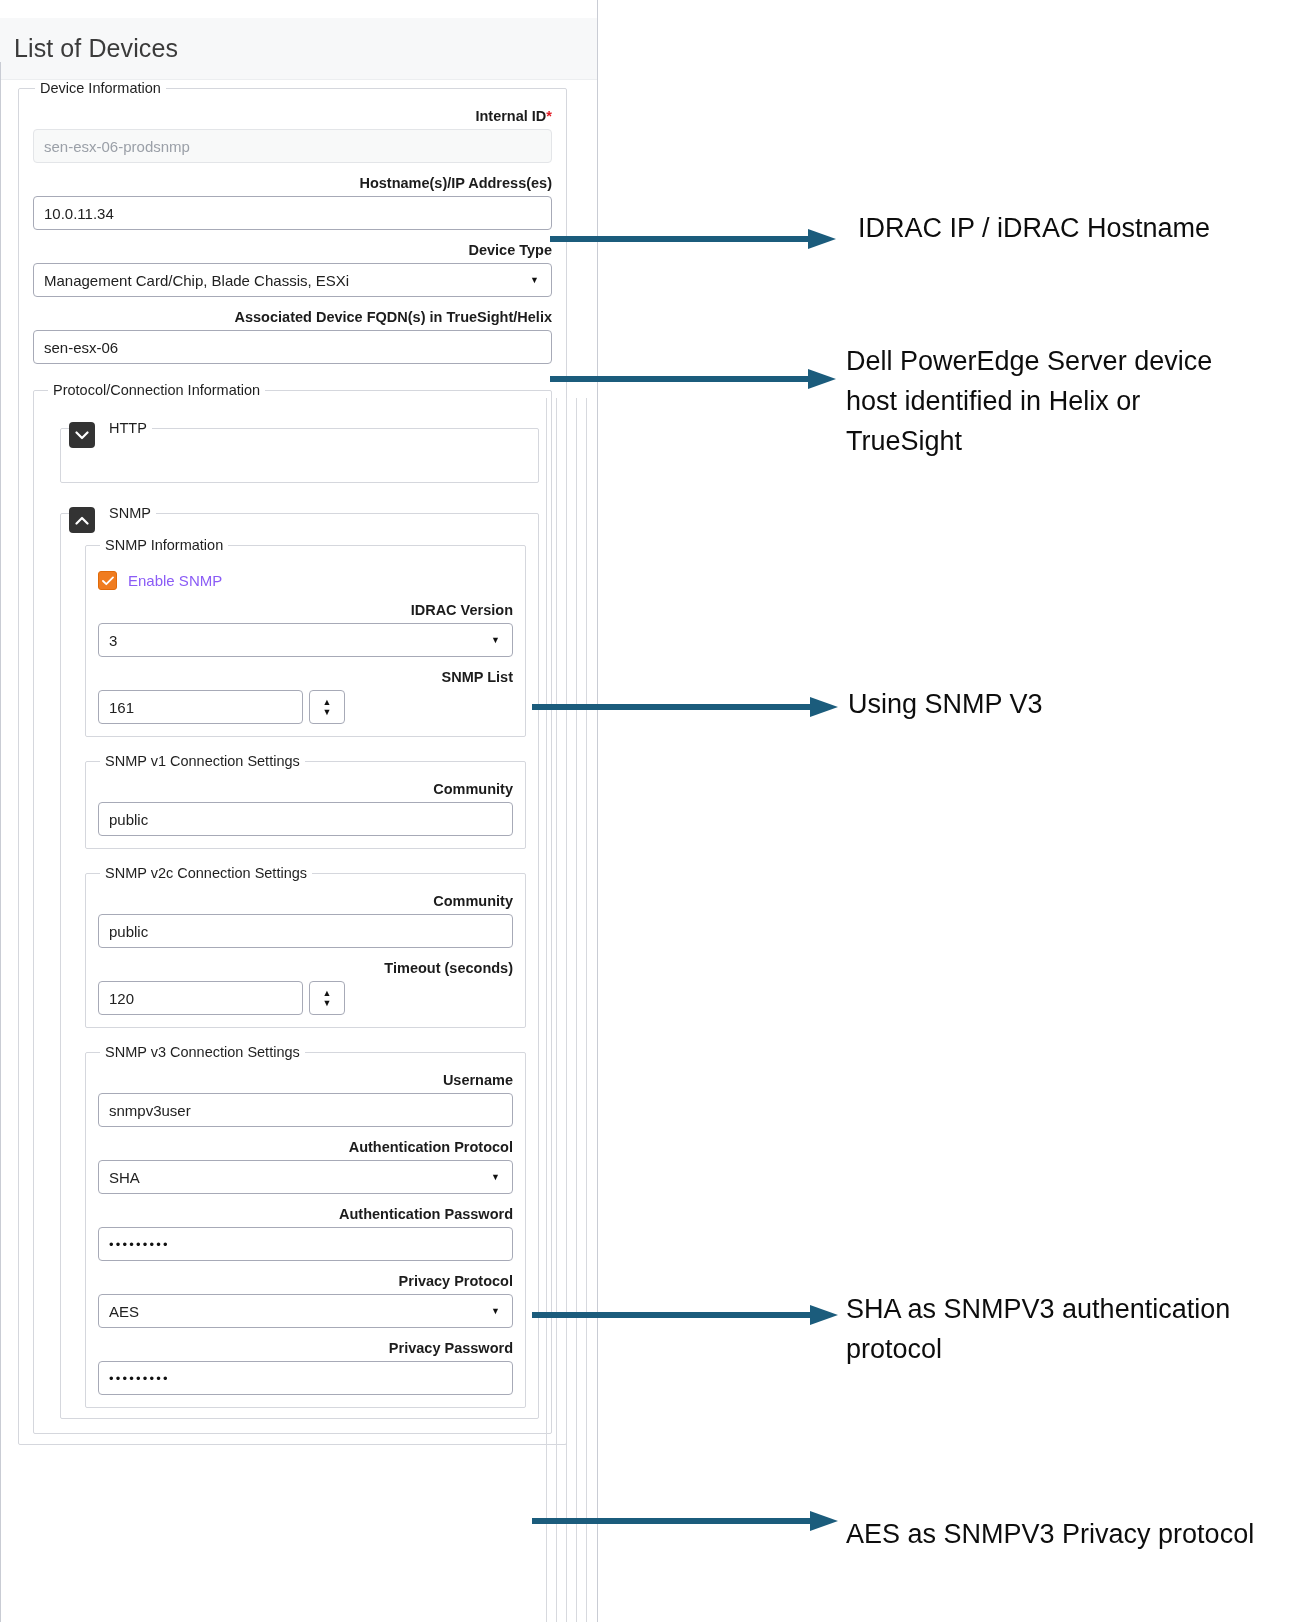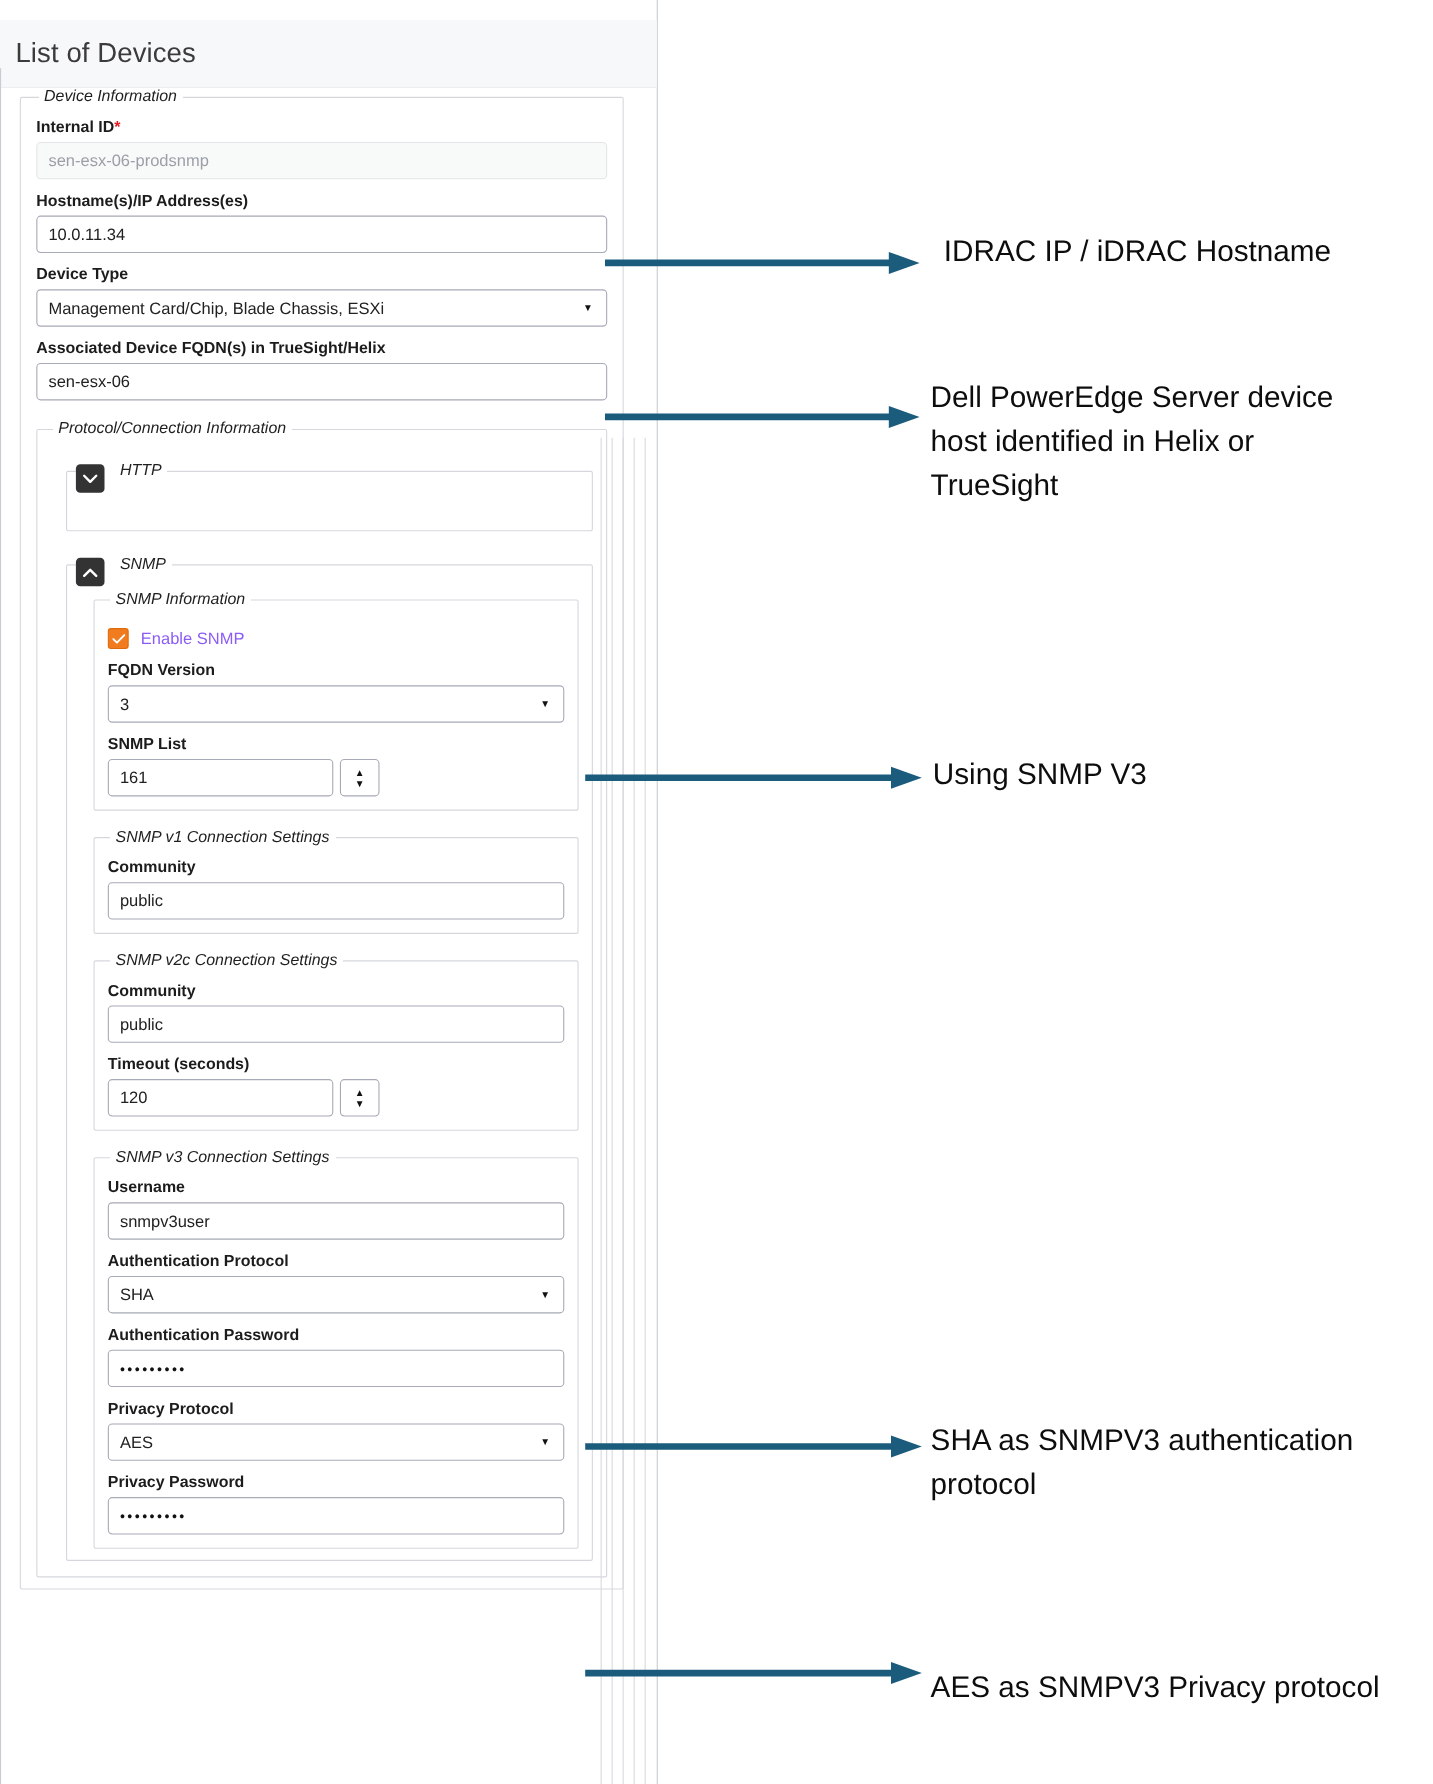--- a/index.html
+++ b/index.html
@@ -38,21 +38,21 @@
   }
 
   
   fieldset{
     border:1px solid #d5d7dd;
     border-radius:2px;
     margin:0;
     padding:0 14px 16px 14px;
   }
   legend{
-    font-size:14.5px; color:#1f1f1f; padding:0 5px; margin-left:2px;font-style:italic;
+    font-size:14.5px; color:#1f1f1f; padding:0 5px; margin-left:2px;
   }
   .fs-outer{
     margin:18px 30px 0 17px;
     padding-bottom:10px;
   }
   .fs-proto{ margin:18px 0 0 0; padding:0 12px 14px 12px; }
   .fs-inner{ margin:16px 0 0 12px; padding:0 12px 12px 12px; }
 
   
   .fs-collapse{ position:relative; margin:22px 0 0 14px; padding:0 12px 10px 12px; }
@@ -63,21 +63,21 @@
     background:#333333;
     display:flex; align-items:center; justify-content:center;
   }
   .collapse-icon svg{ display:block; }
   .http-body{ height:36px; }
 
   
   .fld{ margin-top:12px; }
   .lbl{
     font-size:14.5px; font-weight:bold; color:#1c1c1c;
-    margin-bottom:5px; display:block;
+    margin-bottom:5px; display:block;text-align:right;
   }
   .req{ color:#e01b24; font-weight:bold; }
   .inp{
     width:100%; height:34px;
     border:1px solid #a7aab7; border-radius:4px;
     background:#fff;
     font-size:15px; color:#212121;
     padding:0 10px;
     font-family:Liberation Sans, sans-serif;
     display:flex; align-items:center;
@@ -194,21 +194,21 @@
             <div class="chk-row">
               <span class="chk">
                 <svg width="12" height="10" viewBox="0 0 12 10">
                     <path d="M1 5 L4.3 8.2 L11 1.4" stroke="#ffffff" stroke-width="1.8" fill="none" stroke-linecap="round" stroke-linejoin="round"></path>
                   </svg>
               </span>
               <span class="chk-lbl">Enable SNMP</span>
             </div>
 
             <div class="fld">
-              <label class="lbl">FQDN Version</label>
+              <label class="lbl">IDRAC Version</label>
               <div class="sel">
                 <span>3</span>
                 <span class="caret">▼</span>
               </div>
             </div>
 
             <div class="fld">
               <label class="lbl">SNMP List</label>
               <div class="spin-wrap">
                 <div class="inp">161</div>

